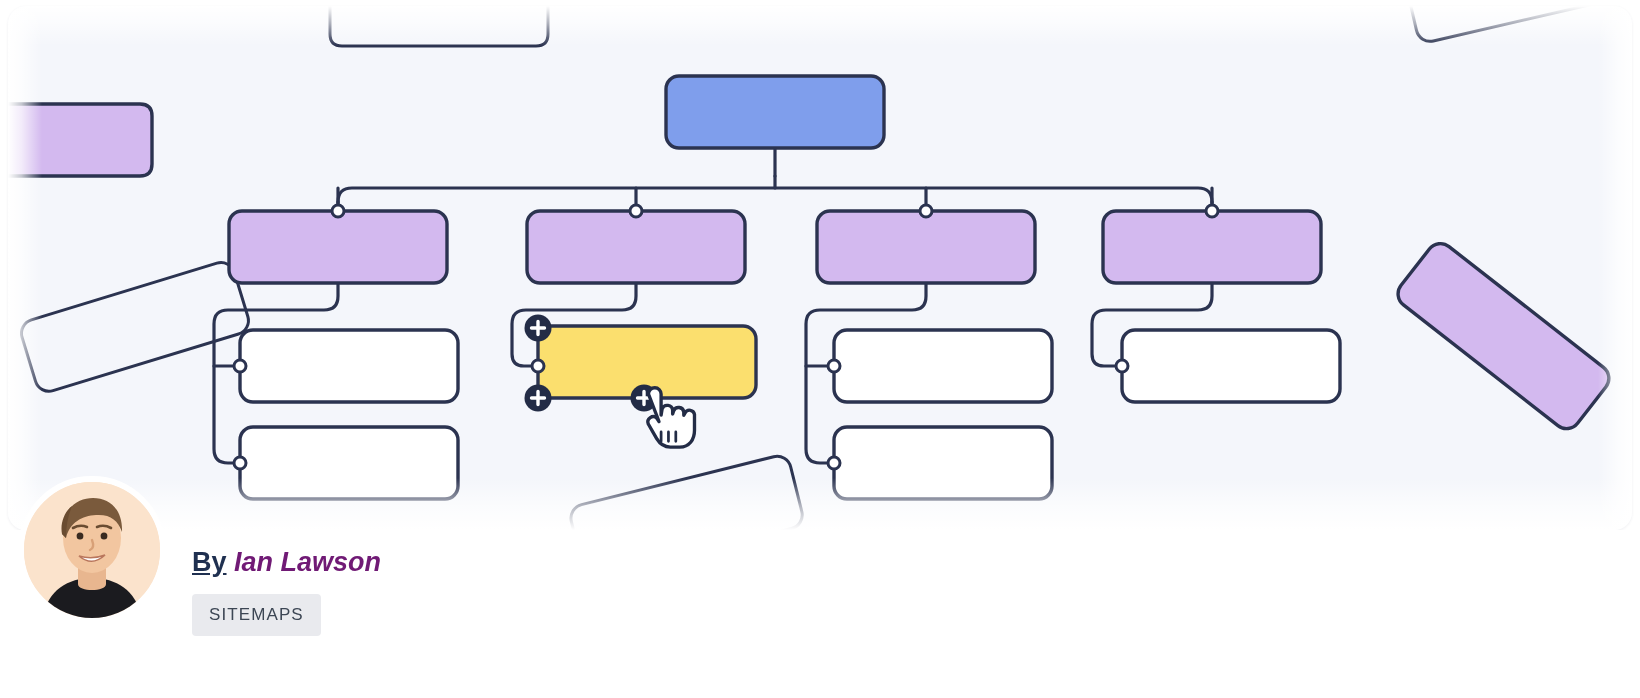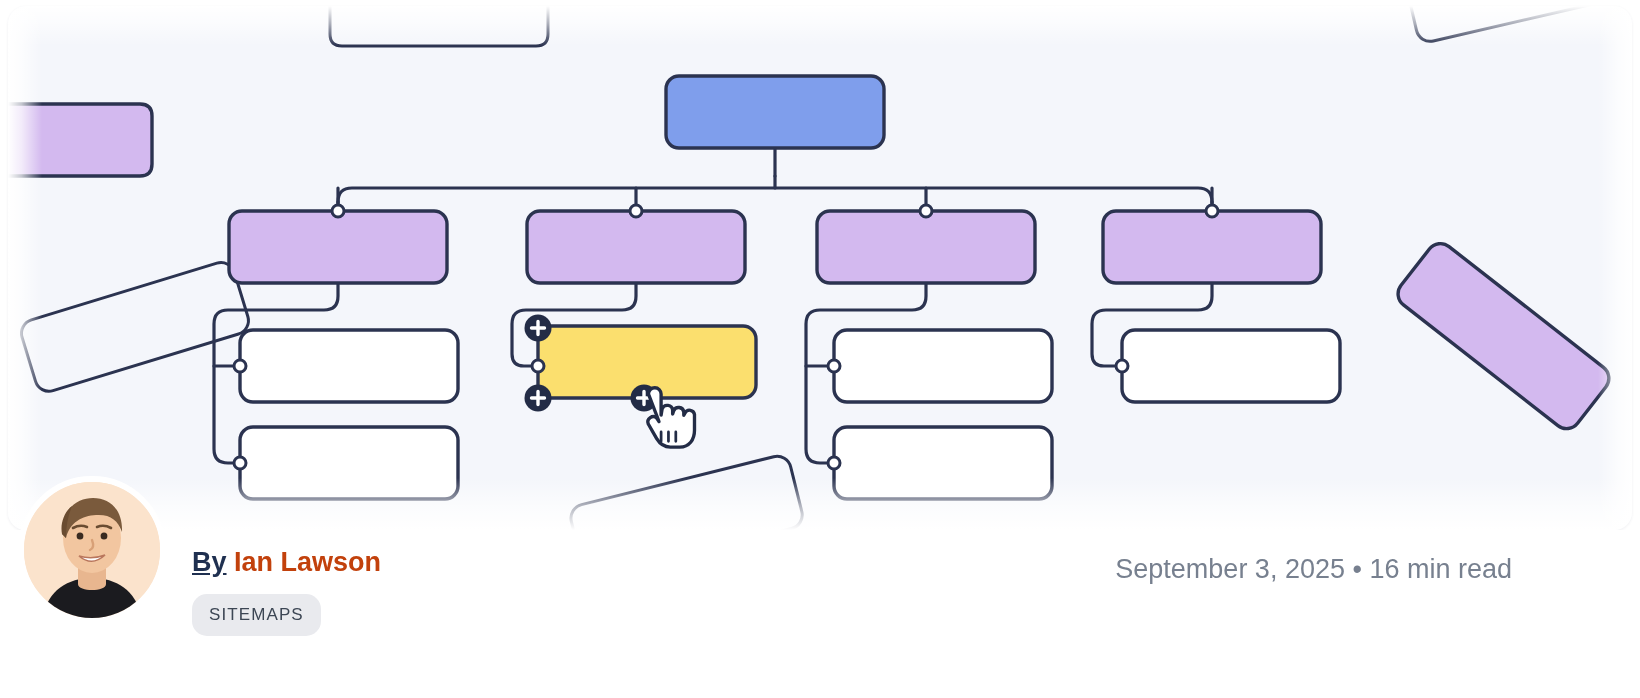--- a/index.html
+++ b/index.html
@@ -70,30 +70,30 @@
     position:absolute;
     left:192px; top:18px;
   }
   .by-line-row{
     font-size:27px;
     font-weight:bold;
     line-height:1.1;
     white-space:nowrap;
   }
   .by-word{color:#1f3050;text-decoration:underline;}
-  .author-link{color:#c2410c;cursor:pointer;}
+  .author-link{color:#701a75;cursor:pointer;font-style:italic;}
   .tag{
     display:inline-block;
     margin-top:16px;
     padding:11px 17px 11px 17px;
     background:#e9eaee;
     color:#3c4654;
     font-size:17px;
     letter-spacing:1.1px;
-    border-radius:15px;
+    border-radius:4px;
     cursor:pointer;
   }
   .meta-right{
     position:absolute;
     right:128px; top:24px;
     font-size:27px;
     color:#77808f;
     white-space:nowrap;
   }
 </style>
@@ -270,16 +270,15 @@
     </div>
 
     <div class="meta-left">
       <div class="by-line-row">
         <span class="by-word">By</span>
         <span class="author-link">Ian Lawson</span>
       </div>
       <div class="tag">SITEMAPS</div>
     </div>
 
-    <div class="meta-right">September 3, 2025 • 16 min read</div>
   </div>
 
 </div>
 
 </body></html>

